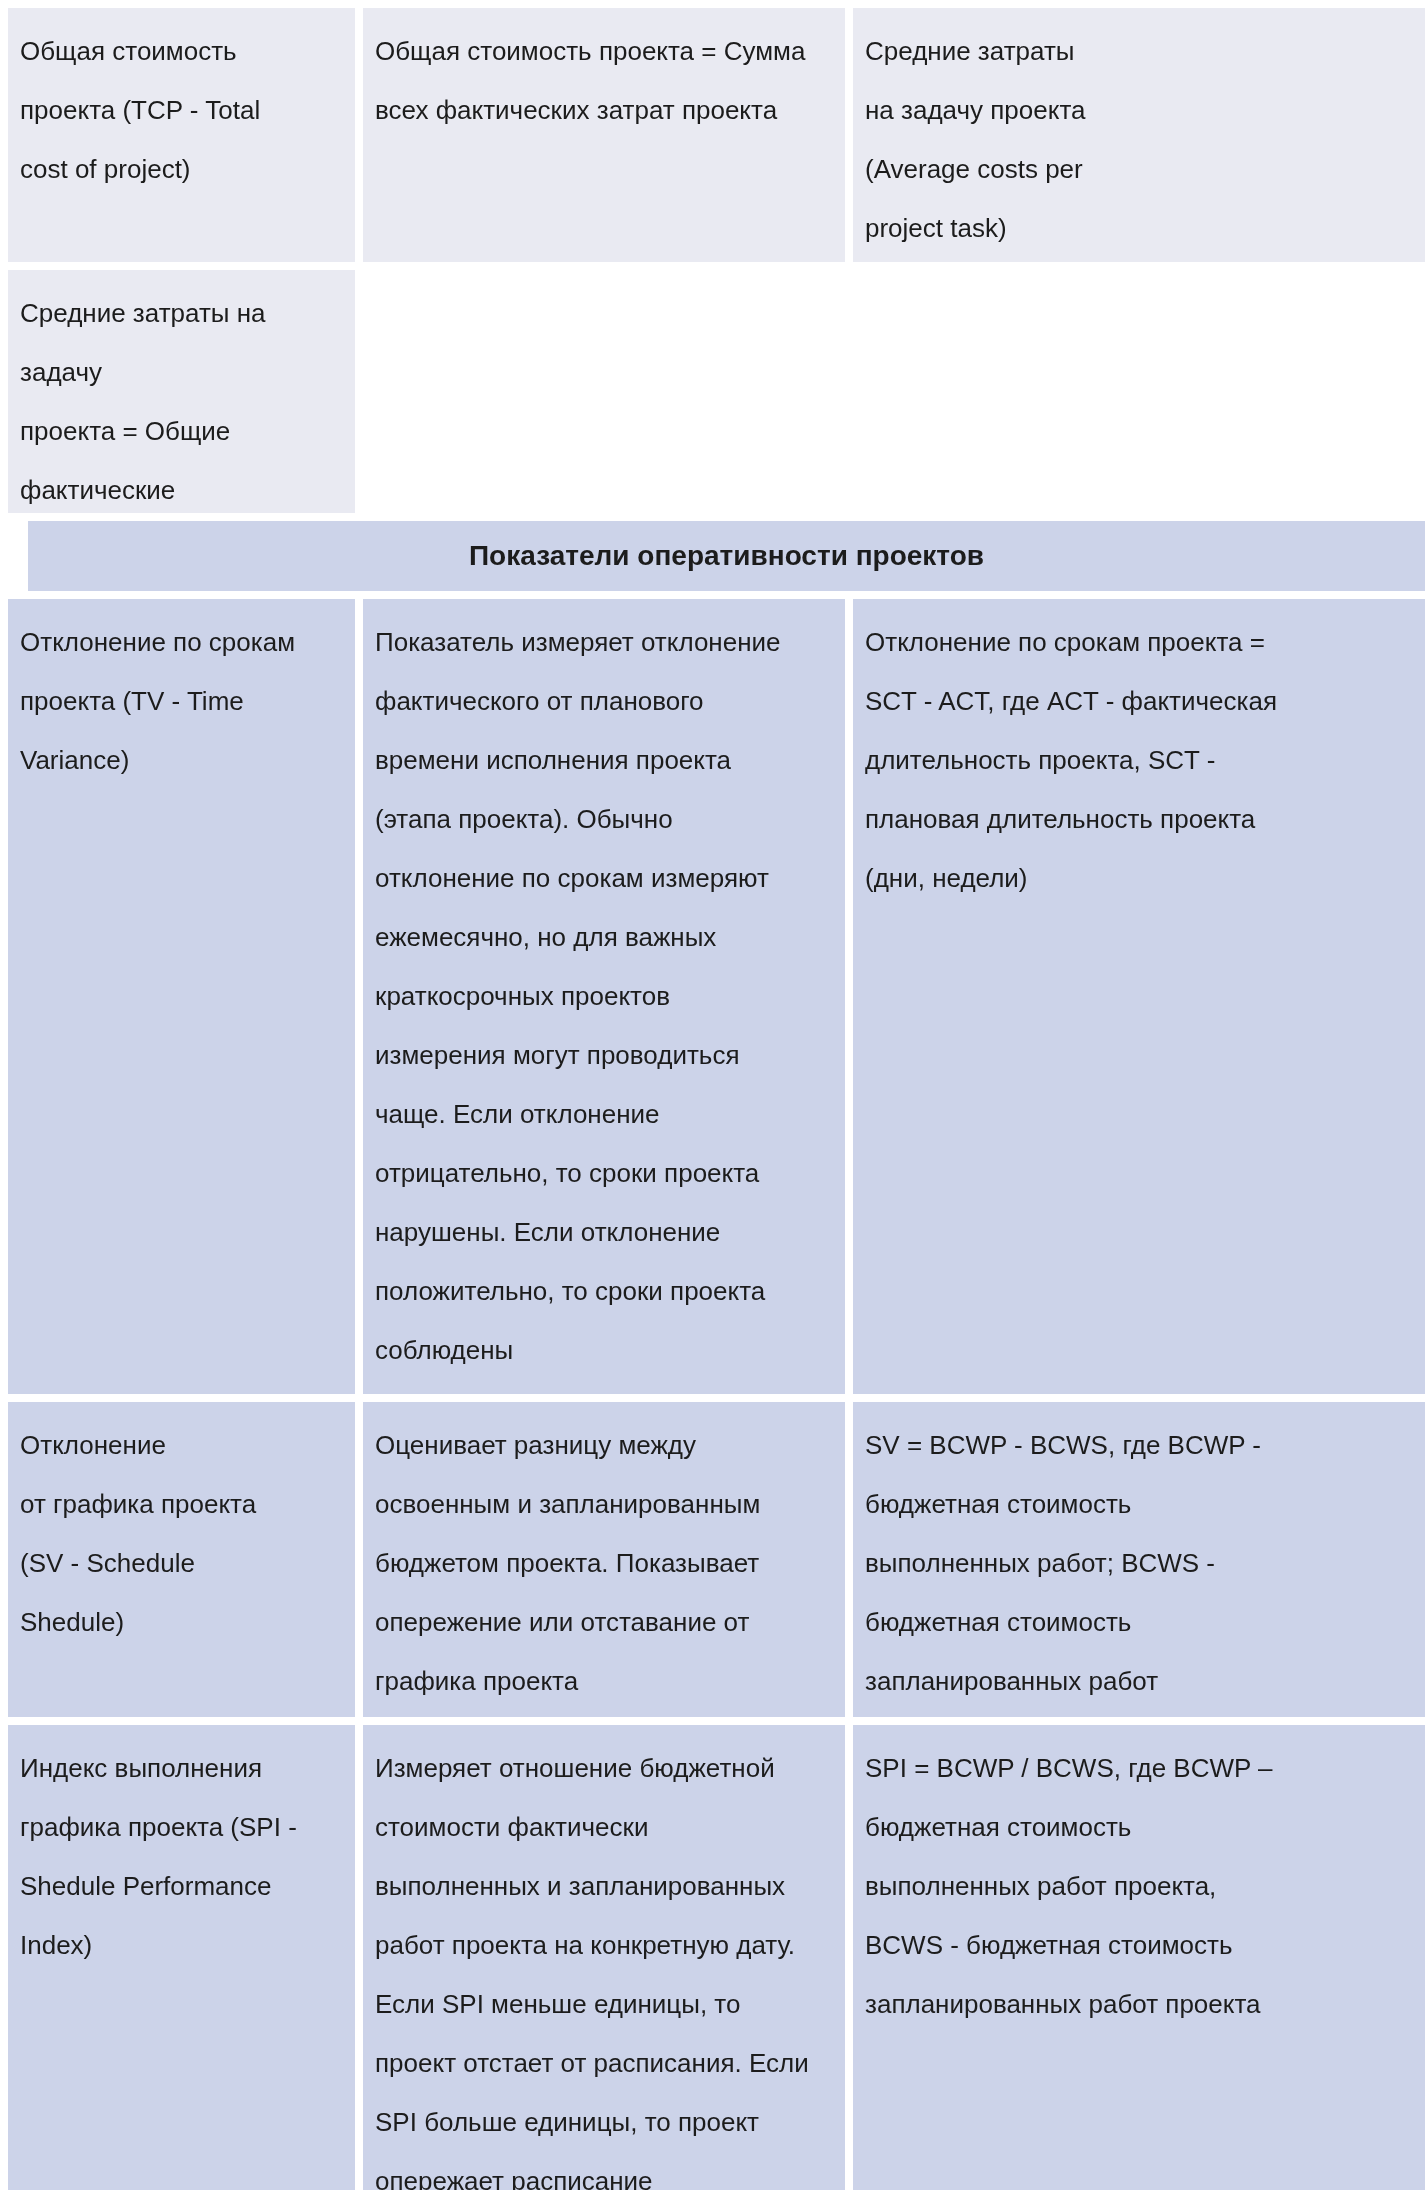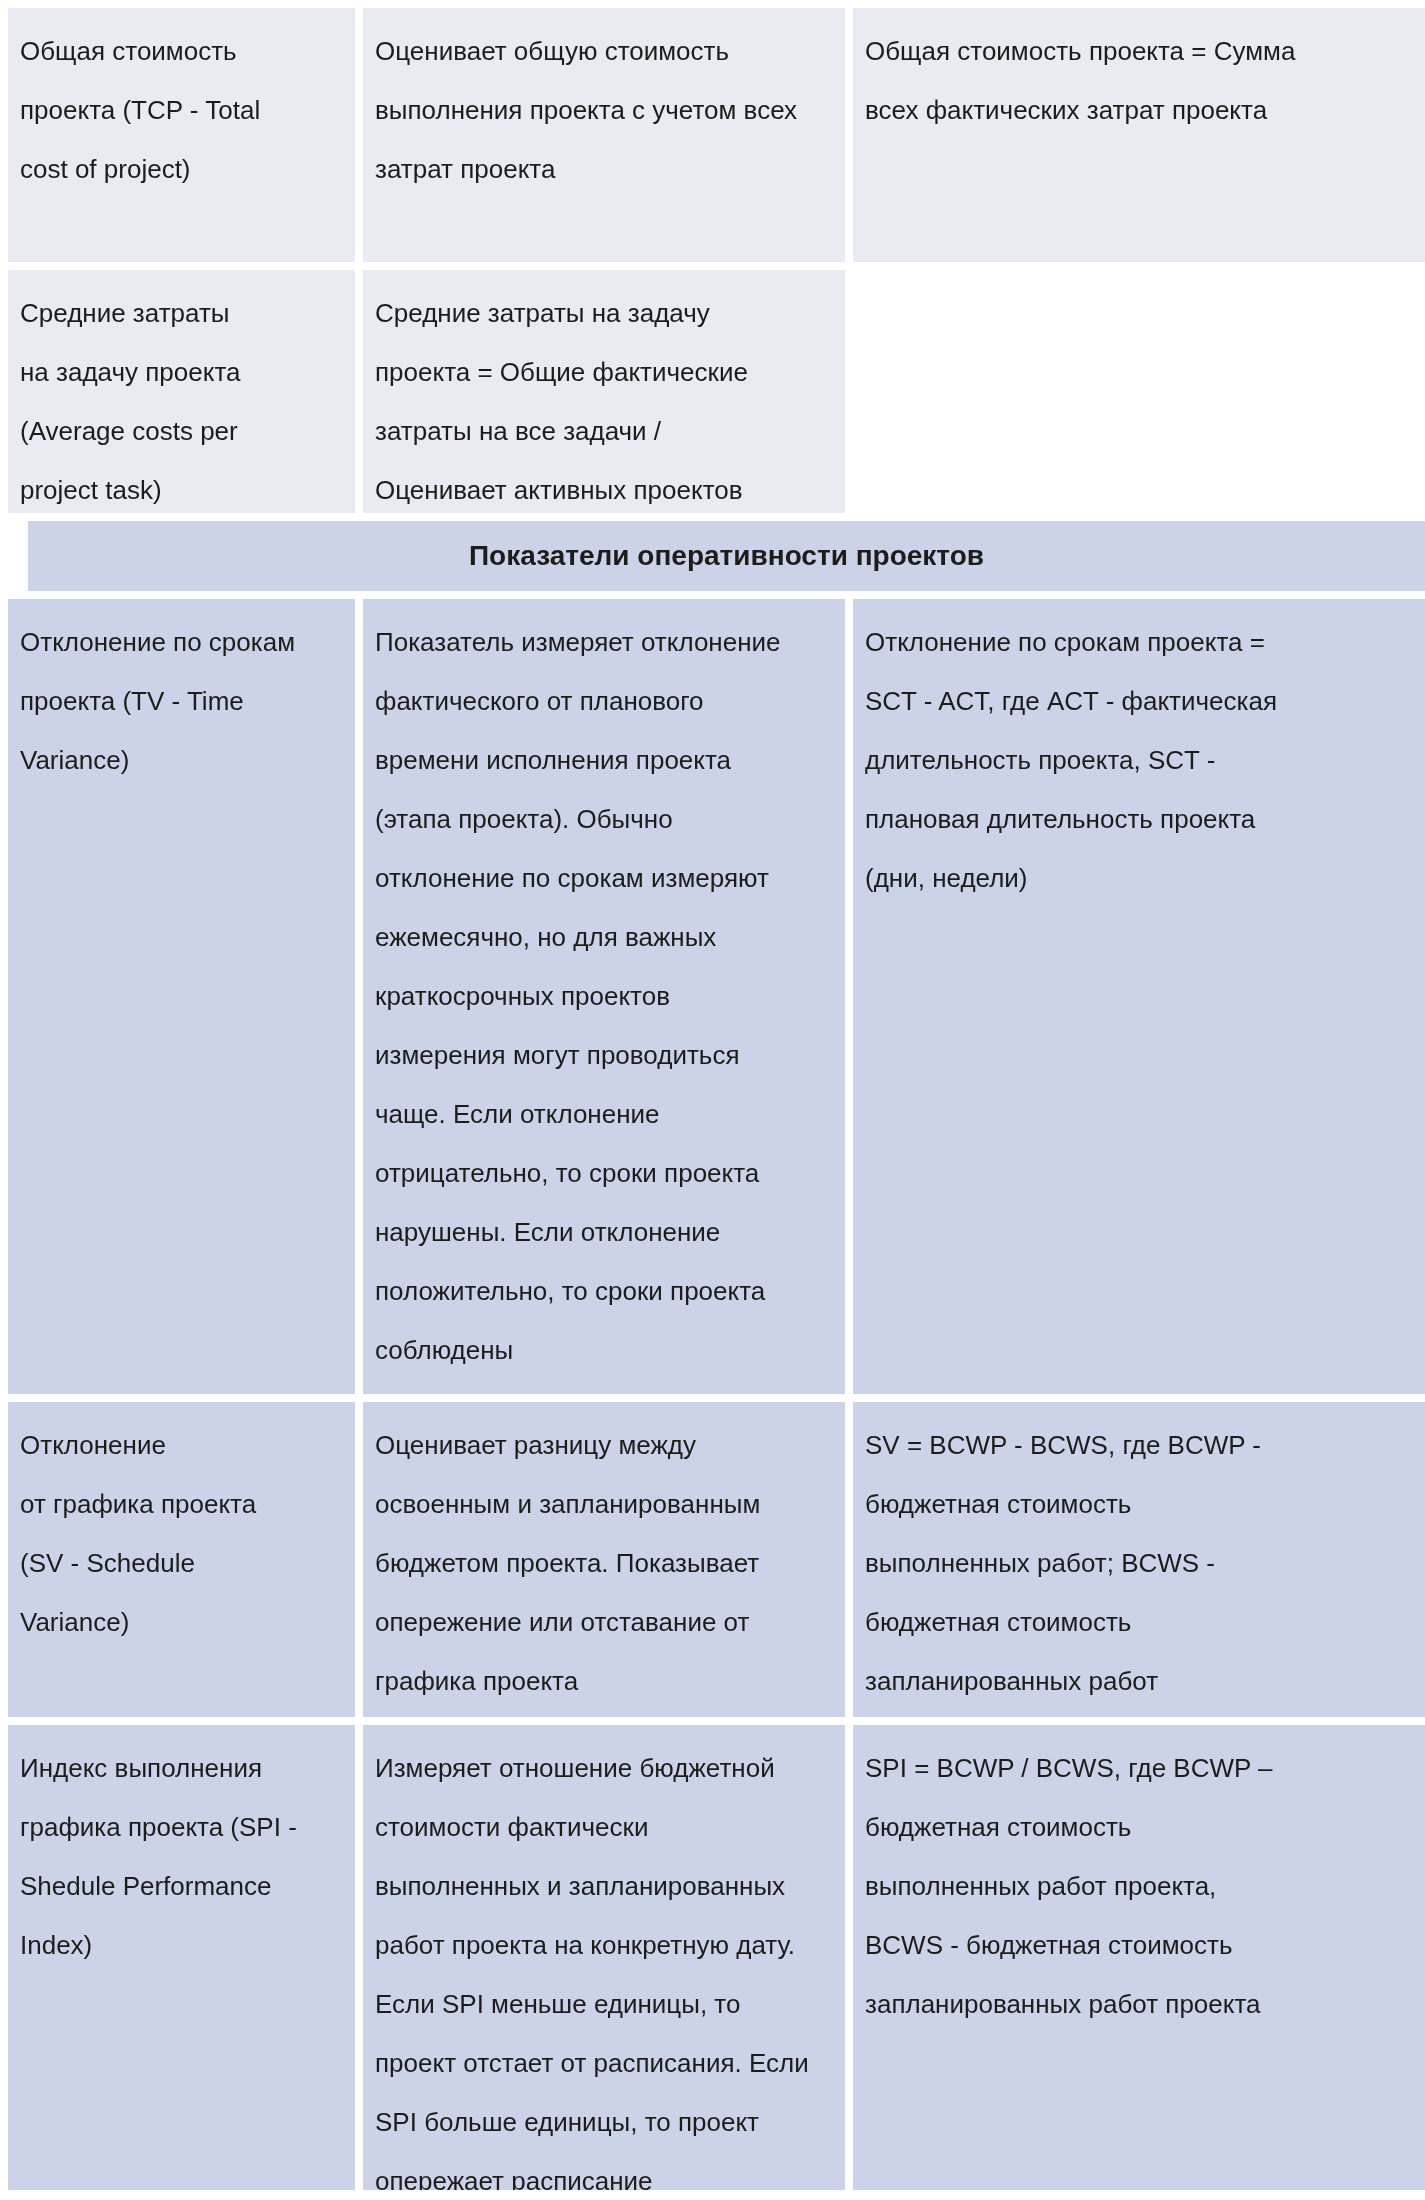--- a/index.html
+++ b/index.html
@@ -52,23 +52,20 @@
 </style>
 </head>
 <body>
 
 <div class="page">
   <div class="grid">
 
     <div class="cell light">Общая стоимость
 проекта (TCP - Total
 cost of project)</div>
-    <div class="cell light">Оценивает общую стоимость
-выполнения проекта с учетом всех
-затрат проекта</div>
     <div class="cell light">Общая стоимость проекта = Сумма
 всех фактических затрат проекта</div>
 
     <div class="cell light">Средние затраты
 на задачу проекта
 (Average costs per
 project task)</div>
     <div class="cell light">Средние затраты на задачу
 проекта = Общие фактические
 затраты на все задачи /
@@ -94,21 +91,21 @@
 соблюдены</div>
     <div class="cell dark">Отклонение по срокам проекта =
 SCT - ACT, где ACT - фактическая
 длительность проекта, SCT -
 плановая длительность проекта
 (дни, недели)</div>
 
     <div class="cell dark">Отклонение
 от графика проекта
 (SV - Schedule
-Variance)</div>
+Shedule)</div>
     <div class="cell dark">Оценивает разницу между
 освоенным и запланированным
 бюджетом проекта. Показывает
 опережение или отставание от
 графика проекта</div>
     <div class="cell dark">SV = BCWP - BCWS, где BCWP -
 бюджетная стоимость
 выполненных работ; BCWS -
 бюджетная стоимость
 запланированных работ</div>

